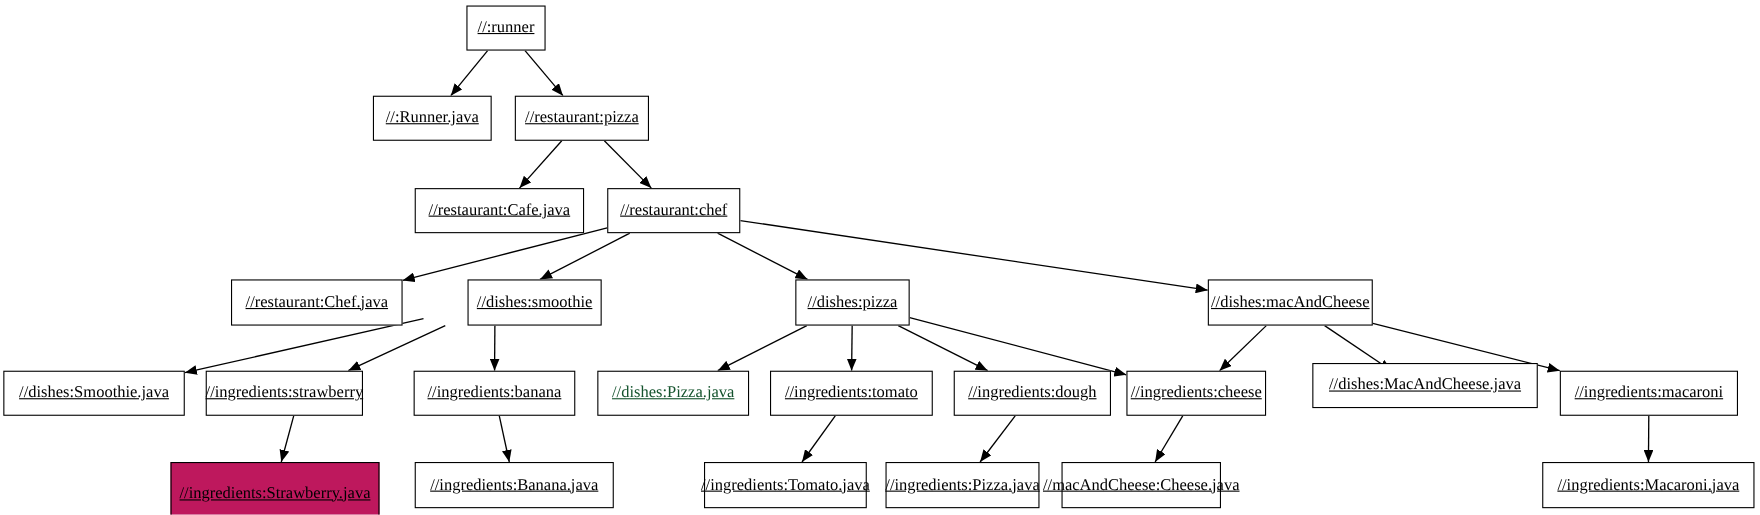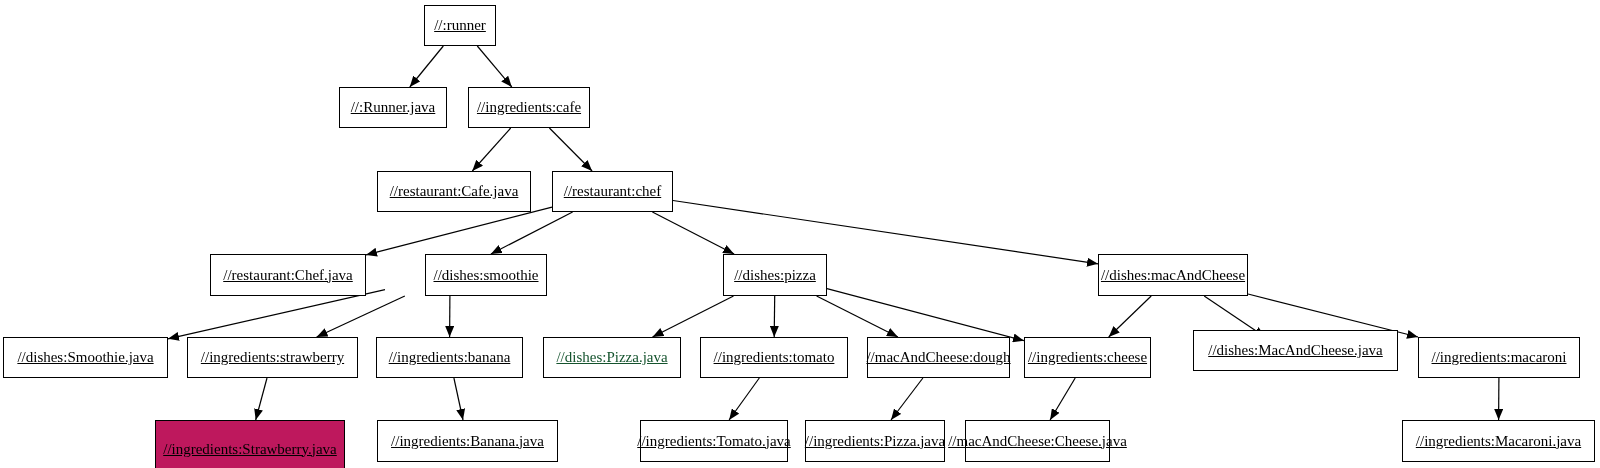--- a/index.html
+++ b/index.html
@@ -79,21 +79,21 @@
       </g>
   </svg>
 
 <div class="node" style="left: 424px; top: 5px; width: 72px; height: 41px; border-color: rgb(0, 0, 0); background: rgb(255, 255, 255); color: rgb(0, 0, 0);">
       <span>//:runner</span>
     </div>
     <div class="node" style="left: 339px; top: 87px; width: 108px; height: 41px; border-color: rgb(0, 0, 0); background: rgb(255, 255, 255); color: rgb(0, 0, 0);">
       <span>//:Runner.java</span>
     </div>
     <div class="node" style="left: 468px; top: 87px; width: 122px; height: 41px; border-color: rgb(0, 0, 0); background: rgb(255, 255, 255); color: rgb(0, 0, 0);">
-      <span>//ingredients:cafe</span>
+      <span>//restaurant:pizza</span>
     </div>
     <div class="node" style="left: 377px; top: 171px; width: 154px; height: 41px; border-color: rgb(0, 0, 0); background: rgb(255, 255, 255); color: rgb(0, 0, 0);">
       <span>//restaurant:Cafe.java</span>
     </div>
     <div class="node" style="left: 552px; top: 171px; width: 121px; height: 41px; border-color: rgb(0, 0, 0); background: rgb(255, 255, 255); color: rgb(0, 0, 0);">
       <span>//restaurant:chef</span>
     </div>
     <div class="node" style="left: 210px; top: 254px; width: 156px; height: 42px; border-color: rgb(0, 0, 0); background: rgb(255, 255, 255); color: rgb(0, 0, 0);">
       <span>//restaurant:Chef.java</span>
     </div>
@@ -102,34 +102,34 @@
     </div>
     <div class="node" style="left: 723px; top: 254px; width: 104px; height: 42px; border-color: rgb(0, 0, 0); background: rgb(255, 255, 255); color: rgb(0, 0, 0);">
       <span>//dishes:pizza</span>
     </div>
     <div class="node" style="left: 1098px; top: 254px; width: 150px; height: 42px; border-color: rgb(0, 0, 0); background: rgb(255, 255, 255); color: rgb(0, 0, 0);">
       <span>//dishes:macAndCheese</span>
     </div>
     <div class="node" style="left: 3px; top: 337px; width: 165px; height: 41px; border-color: rgb(0, 0, 0); background: rgb(255, 255, 255); color: rgb(0, 0, 0);">
       <span>//dishes:Smoothie.java</span>
     </div>
-    <div class="node" style="left: 187px; top: 337px; width: 171px; height: 41px; border-color: rgb(0, 0, 0); background: rgb(255, 255, 255); color: rgb(0, 0, 0);">
+    <div class="node" style="left: 187px; top: 337px; width: 143px; height: 41px; border-color: rgb(0, 0, 0); background: rgb(255, 255, 255); color: rgb(0, 0, 0);">
       <span>//ingredients:strawberry</span>
     </div>
     <div class="node" style="left: 376px; top: 337px; width: 147px; height: 41px; border-color: rgb(0, 0, 0); background: rgb(255, 255, 255); color: rgb(0, 0, 0);">
       <span>//ingredients:banana</span>
     </div>
     <div class="node" style="left: 543px; top: 337px; width: 138px; height: 41px; border-color: rgb(0, 0, 0); background: rgb(255, 255, 255); color: #14532d;">
       <span>//dishes:Pizza.java</span>
     </div>
     <div class="node" style="left: 700px; top: 337px; width: 148px; height: 41px; border-color: rgb(0, 0, 0); background: rgb(255, 255, 255); color: rgb(0, 0, 0);">
       <span>//ingredients:tomato</span>
     </div>
     <div class="node" style="left: 867px; top: 337px; width: 143px; height: 41px; border-color: rgb(0, 0, 0); background: rgb(255, 255, 255); color: rgb(0, 0, 0);">
-      <span>//macAndCheese:dough</span>
+      <span>//ingredients:dough</span>
     </div>
     <div class="node" style="left: 1024px; top: 337px; width: 127px; height: 41px; border-color: rgb(0, 0, 0); background: rgb(255, 255, 255); color: rgb(0, 0, 0);">
       <span>//ingredients:cheese</span>
     </div>
     <div class="node" style="left: 1193px; top: 330px; width: 205px; height: 41px; border-color: rgb(0, 0, 0); background: rgb(255, 255, 255); color: rgb(0, 0, 0);">
       <span>//dishes:MacAndCheese.java</span>
     </div>
     <div class="node" style="left: 1418px; top: 337px; width: 162px; height: 41px; border-color: rgb(0, 0, 0); background: rgb(255, 255, 255); color: rgb(0, 0, 0);">
       <span>//ingredients:macaroni</span>
     </div>

